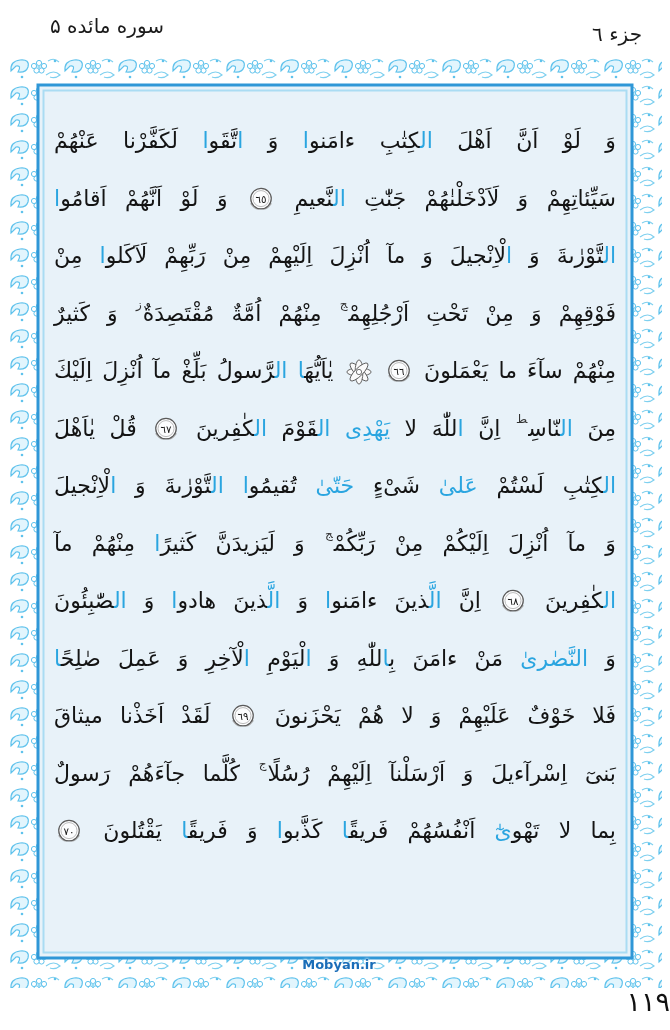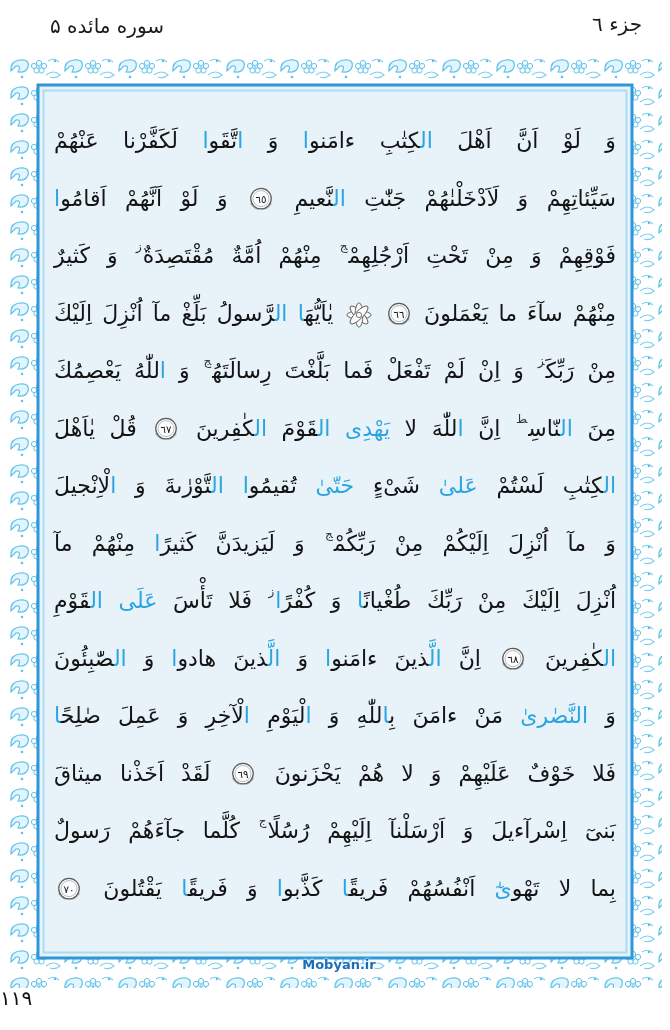--- a/index.html
+++ b/index.html
@@ -1,40 +1,40 @@
 <!DOCTYPE html>
 <html lang="ar"><head>
 <meta charset="utf-8">
 <style>
   html,body{margin:0;padding:0;background:#ffffff;}
   body{width:670px;height:1030px;overflow:hidden;font-family:"DejaVu Sans",sans-serif;}
   .page{position:relative;width:670px;height:1030px;background:#ffffff;}
 
   
   .hdr{position:absolute;top:10px;left:0;right:0;height:36px;color:#1a1a1a;font-size:20px;}
-  .hdr .juz{position:absolute;right:28px;top:2px;direction:rtl;}
+  .hdr .juz{position:absolute;right:28px;top:12px;direction:rtl;}
   .hdr .surah{position:absolute;left:34px;top:4px;direction:rtl;margin-left:16px;}
 
   
   .frame{position:absolute;left:8px;top:55px;width:654px;height:933px;}
   .frame svg{display:block;}
 
   
   .textbox{position:absolute;left:54px;top:112px;width:562px;height:862px;direction:rtl;}
   .qline{height:57.5px;line-height:57.5px;font-size:22px;color:#141414;
          text-align:justify;text-align-last:justify;white-space:normal;}
   .qline span.ink{color:#141414;}
   .qline span.blue{color:#2aa5e0;}
   .waqf{font-size:12px;position:relative;top:-13px;color:#333;margin:0 1px;}
   .orn{vertical-align:middle;margin:0 1px;}
 
   
   .wm{position:absolute;left:8px;right:0;top:957px;text-align:center;font-size:13px;font-weight:bold;
       color:#1a6db8;text-shadow:0 0 3px #fff,0 0 3px #fff,1px 1px 2px #fff;}
-  .pgnum{position:absolute;left:0;right:0;top:986px;text-align:left;font-size:20px;color:#111;direction:rtl;}
+  .pgnum{position:absolute;left:0;right:0;top:986px;text-align:right;font-size:27px;color:#111;direction:rtl;}
 </style>
 </head>
 <body>
 
 <div class="page">
 
   <div class="hdr">
     <span class="juz">جزء ٦</span>
     <span class="surah">سوره مائده ۵</span>
   </div>
@@ -65,45 +65,44 @@
   </div>
 
   <div class="textbox">
       <div class="qline"><span class="ink">وَ لَوْ اَنَّ اَهْلَ </span><span class="blue">ال</span><span class="ink">كِتٰبِ ءامَنو</span><span class="blue">ا</span><span class="ink"> وَ </span><span class="blue">ا</span><span class="ink">تَّقَو</span><span class="blue">ا</span><span class="ink"> لَكَفَّرْنا عَنْهُمْ</span></div>
       <div class="qline"><span class="ink">سَيِّئاتِهِمْ وَ لَاَدْخَلْنٰهُمْ جَنّٰتِ </span><span class="blue">ال</span><span class="ink">نَّعيمِ </span><svg class="orn" width="28" height="30" viewBox="0 0 30 30">
           <path d="M4 19 Q9 27 15 24 Q21 27 26 19 L23 17.5 Q15 21.5 7 17.5 Z" fill="#e3e3e3" stroke="#8a8a8a" stroke-width="0.8"></path>
           <circle cx="15" cy="13.5" r="11" fill="#fcfdfe" stroke="#5a5a5a" stroke-width="1.3"></circle>
           <circle cx="15" cy="13.5" r="8.6" fill="none" stroke="#9a9a9a" stroke-width="0.7"></circle>
           <text x="15" y="18" font-size="11" text-anchor="middle" fill="#111" font-family="DejaVu Sans, sans-serif">٦٥</text>
         </svg><span class="ink"> وَ لَوْ اَنَّهُمْ اَقامُو</span><span class="blue">ا</span></div>
+      <div class="qline"><span class="blue">ال</span><span class="ink">تَّوْرٰىةَ وَ </span><span class="blue">ا</span><span class="ink">لْاِنْجيلَ وَ مآ اُنْزِلَ اِلَيْهِمْ مِنْ رَبِّهِمْ لَاَكَلو</span><span class="blue">ا</span><span class="ink"> مِنْ</span></div>
       <div class="qline"><span class="ink">فَوْقِهِمْ وَ مِنْ تَحْتِ اَرْجُلِهِمْ</span><span class="waqf">ج</span><span class="ink"> مِنْهُمْ اُمَّةٌ مُقْتَصِدَةٌ</span><span class="waqf">ز</span><span class="ink"> وَ كَثيرٌ</span></div>
       <div class="qline"><span class="ink">مِنْهُمْ سآءَ ما يَعْمَلونَ </span><svg class="orn" width="28" height="30" viewBox="0 0 30 30">
           <path d="M4 19 Q9 27 15 24 Q21 27 26 19 L23 17.5 Q15 21.5 7 17.5 Z" fill="#e3e3e3" stroke="#8a8a8a" stroke-width="0.8"></path>
           <circle cx="15" cy="13.5" r="11" fill="#fcfdfe" stroke="#5a5a5a" stroke-width="1.3"></circle>
           <circle cx="15" cy="13.5" r="8.6" fill="none" stroke="#9a9a9a" stroke-width="0.7"></circle>
           <text x="15" y="18" font-size="11" text-anchor="middle" fill="#111" font-family="DejaVu Sans, sans-serif">٦٦</text>
         </svg><span class="ink"> </span><svg class="orn" width="28" height="28" viewBox="0 0 30 30">
           <g fill="#fafafa" stroke="#5a5a5a" stroke-width="1">
             <ellipse cx="15" cy="15" rx="13" ry="4.2"></ellipse>
             <ellipse cx="15" cy="15" rx="13" ry="4.2" transform="rotate(45 15 15)"></ellipse>
             <ellipse cx="15" cy="15" rx="13" ry="4.2" transform="rotate(90 15 15)"></ellipse>
             <ellipse cx="15" cy="15" rx="13" ry="4.2" transform="rotate(135 15 15)"></ellipse>
           </g>
           <circle cx="15" cy="15" r="2.8" fill="#ffffff" stroke="#6a6a6a" stroke-width="1"></circle>
         </svg><span class="ink"> يٰاَيُّهَ</span><span class="blue">ا</span><span class="ink"> </span><span class="blue">ال</span><span class="ink">رَّسولُ بَلِّغْ مآ اُنْزِلَ اِلَيْكَ</span></div>
-      <div class="qline"><span class="ink">مِنْ رَبِّكَ</span><span class="waqf">ز</span><span class="ink"> وَ اِنْ لَمْ تَفْعَلْ فَما بَلَّغْتَ رِسالَتَهُ</span><span class="waqf">ج</span><span class="ink"> وَ </span><span class="blue">ا</span><span class="ink">للّٰهُ يَعْصِمُكَ</span></div>
       <div class="qline"><span class="ink">مِنَ </span><span class="blue">ال</span><span class="ink">نّاسِ</span><span class="waqf">ط</span><span class="ink"> اِنَّ </span><span class="blue">ا</span><span class="ink">للّٰهَ لا </span><span class="blue">يَهْدِى</span><span class="ink"> </span><span class="blue">ال</span><span class="ink">قَوْمَ </span><span class="blue">ال</span><span class="ink">كٰفِرينَ </span><svg class="orn" width="28" height="30" viewBox="0 0 30 30">
           <path d="M4 19 Q9 27 15 24 Q21 27 26 19 L23 17.5 Q15 21.5 7 17.5 Z" fill="#e3e3e3" stroke="#8a8a8a" stroke-width="0.8"></path>
           <circle cx="15" cy="13.5" r="11" fill="#fcfdfe" stroke="#5a5a5a" stroke-width="1.3"></circle>
           <circle cx="15" cy="13.5" r="8.6" fill="none" stroke="#9a9a9a" stroke-width="0.7"></circle>
           <text x="15" y="18" font-size="11" text-anchor="middle" fill="#111" font-family="DejaVu Sans, sans-serif">٦٧</text>
         </svg><span class="ink"> قُلْ يٰاَهْلَ</span></div>
       <div class="qline"><span class="blue">ال</span><span class="ink">كِتٰبِ لَسْتُمْ </span><span class="blue">عَلىٰ</span><span class="ink"> شَىْءٍ </span><span class="blue">حَتّىٰ</span><span class="ink"> تُقيمُو</span><span class="blue">ا</span><span class="ink"> </span><span class="blue">ال</span><span class="ink">تَّوْرٰىةَ وَ </span><span class="blue">ا</span><span class="ink">لْاِنْجيلَ</span></div>
       <div class="qline"><span class="ink">وَ مآ اُنْزِلَ اِلَيْكُمْ مِنْ رَبِّكُمْ</span><span class="waqf">ج</span><span class="ink"> وَ لَيَزيدَنَّ كَثيرً</span><span class="blue">ا</span><span class="ink"> مِنْهُمْ مآ</span></div>
-      <div class="qline"><span class="ink">اُنْزِلَ اِلَيْكَ مِنْ رَبِّكَ طُغْيانً</span><span class="blue">ا</span><span class="ink"> وَ كُفْرً</span><span class="blue">ا</span><span class="waqf">ز</span><span class="ink"> فَلا تَأْسَ </span><span class="blue">عَلَى</span><span class="ink"> </span><span class="blue">ال</span><span class="ink">قَوْمِ</span></div>
       <div class="qline"><span class="blue">ال</span><span class="ink">كٰفِرينَ </span><svg class="orn" width="28" height="30" viewBox="0 0 30 30">
           <path d="M4 19 Q9 27 15 24 Q21 27 26 19 L23 17.5 Q15 21.5 7 17.5 Z" fill="#e3e3e3" stroke="#8a8a8a" stroke-width="0.8"></path>
           <circle cx="15" cy="13.5" r="11" fill="#fcfdfe" stroke="#5a5a5a" stroke-width="1.3"></circle>
           <circle cx="15" cy="13.5" r="8.6" fill="none" stroke="#9a9a9a" stroke-width="0.7"></circle>
           <text x="15" y="18" font-size="11" text-anchor="middle" fill="#111" font-family="DejaVu Sans, sans-serif">٦٨</text>
         </svg><span class="ink"> اِنَّ </span><span class="blue">الَّ</span><span class="ink">ذينَ ءامَنو</span><span class="blue">ا</span><span class="ink"> وَ </span><span class="blue">الَّ</span><span class="ink">ذينَ هادو</span><span class="blue">ا</span><span class="ink"> وَ </span><span class="blue">ال</span><span class="ink">صّٰبِئُونَ</span></div>
       <div class="qline"><span class="ink">وَ </span><span class="blue">النَّصٰرىٰ</span><span class="ink"> مَنْ ءامَنَ بِ</span><span class="blue">ا</span><span class="ink">للّٰهِ وَ </span><span class="blue">ا</span><span class="ink">لْيَوْمِ </span><span class="blue">ا</span><span class="ink">لْآخِرِ وَ عَمِلَ صٰلِحً</span><span class="blue">ا</span></div>
       <div class="qline"><span class="ink">فَلا خَوْفٌ عَلَيْهِمْ وَ لا هُمْ يَحْزَنونَ </span><svg class="orn" width="28" height="30" viewBox="0 0 30 30">
           <path d="M4 19 Q9 27 15 24 Q21 27 26 19 L23 17.5 Q15 21.5 7 17.5 Z" fill="#e3e3e3" stroke="#8a8a8a" stroke-width="0.8"></path>
           <circle cx="15" cy="13.5" r="11" fill="#fcfdfe" stroke="#5a5a5a" stroke-width="1.3"></circle>

